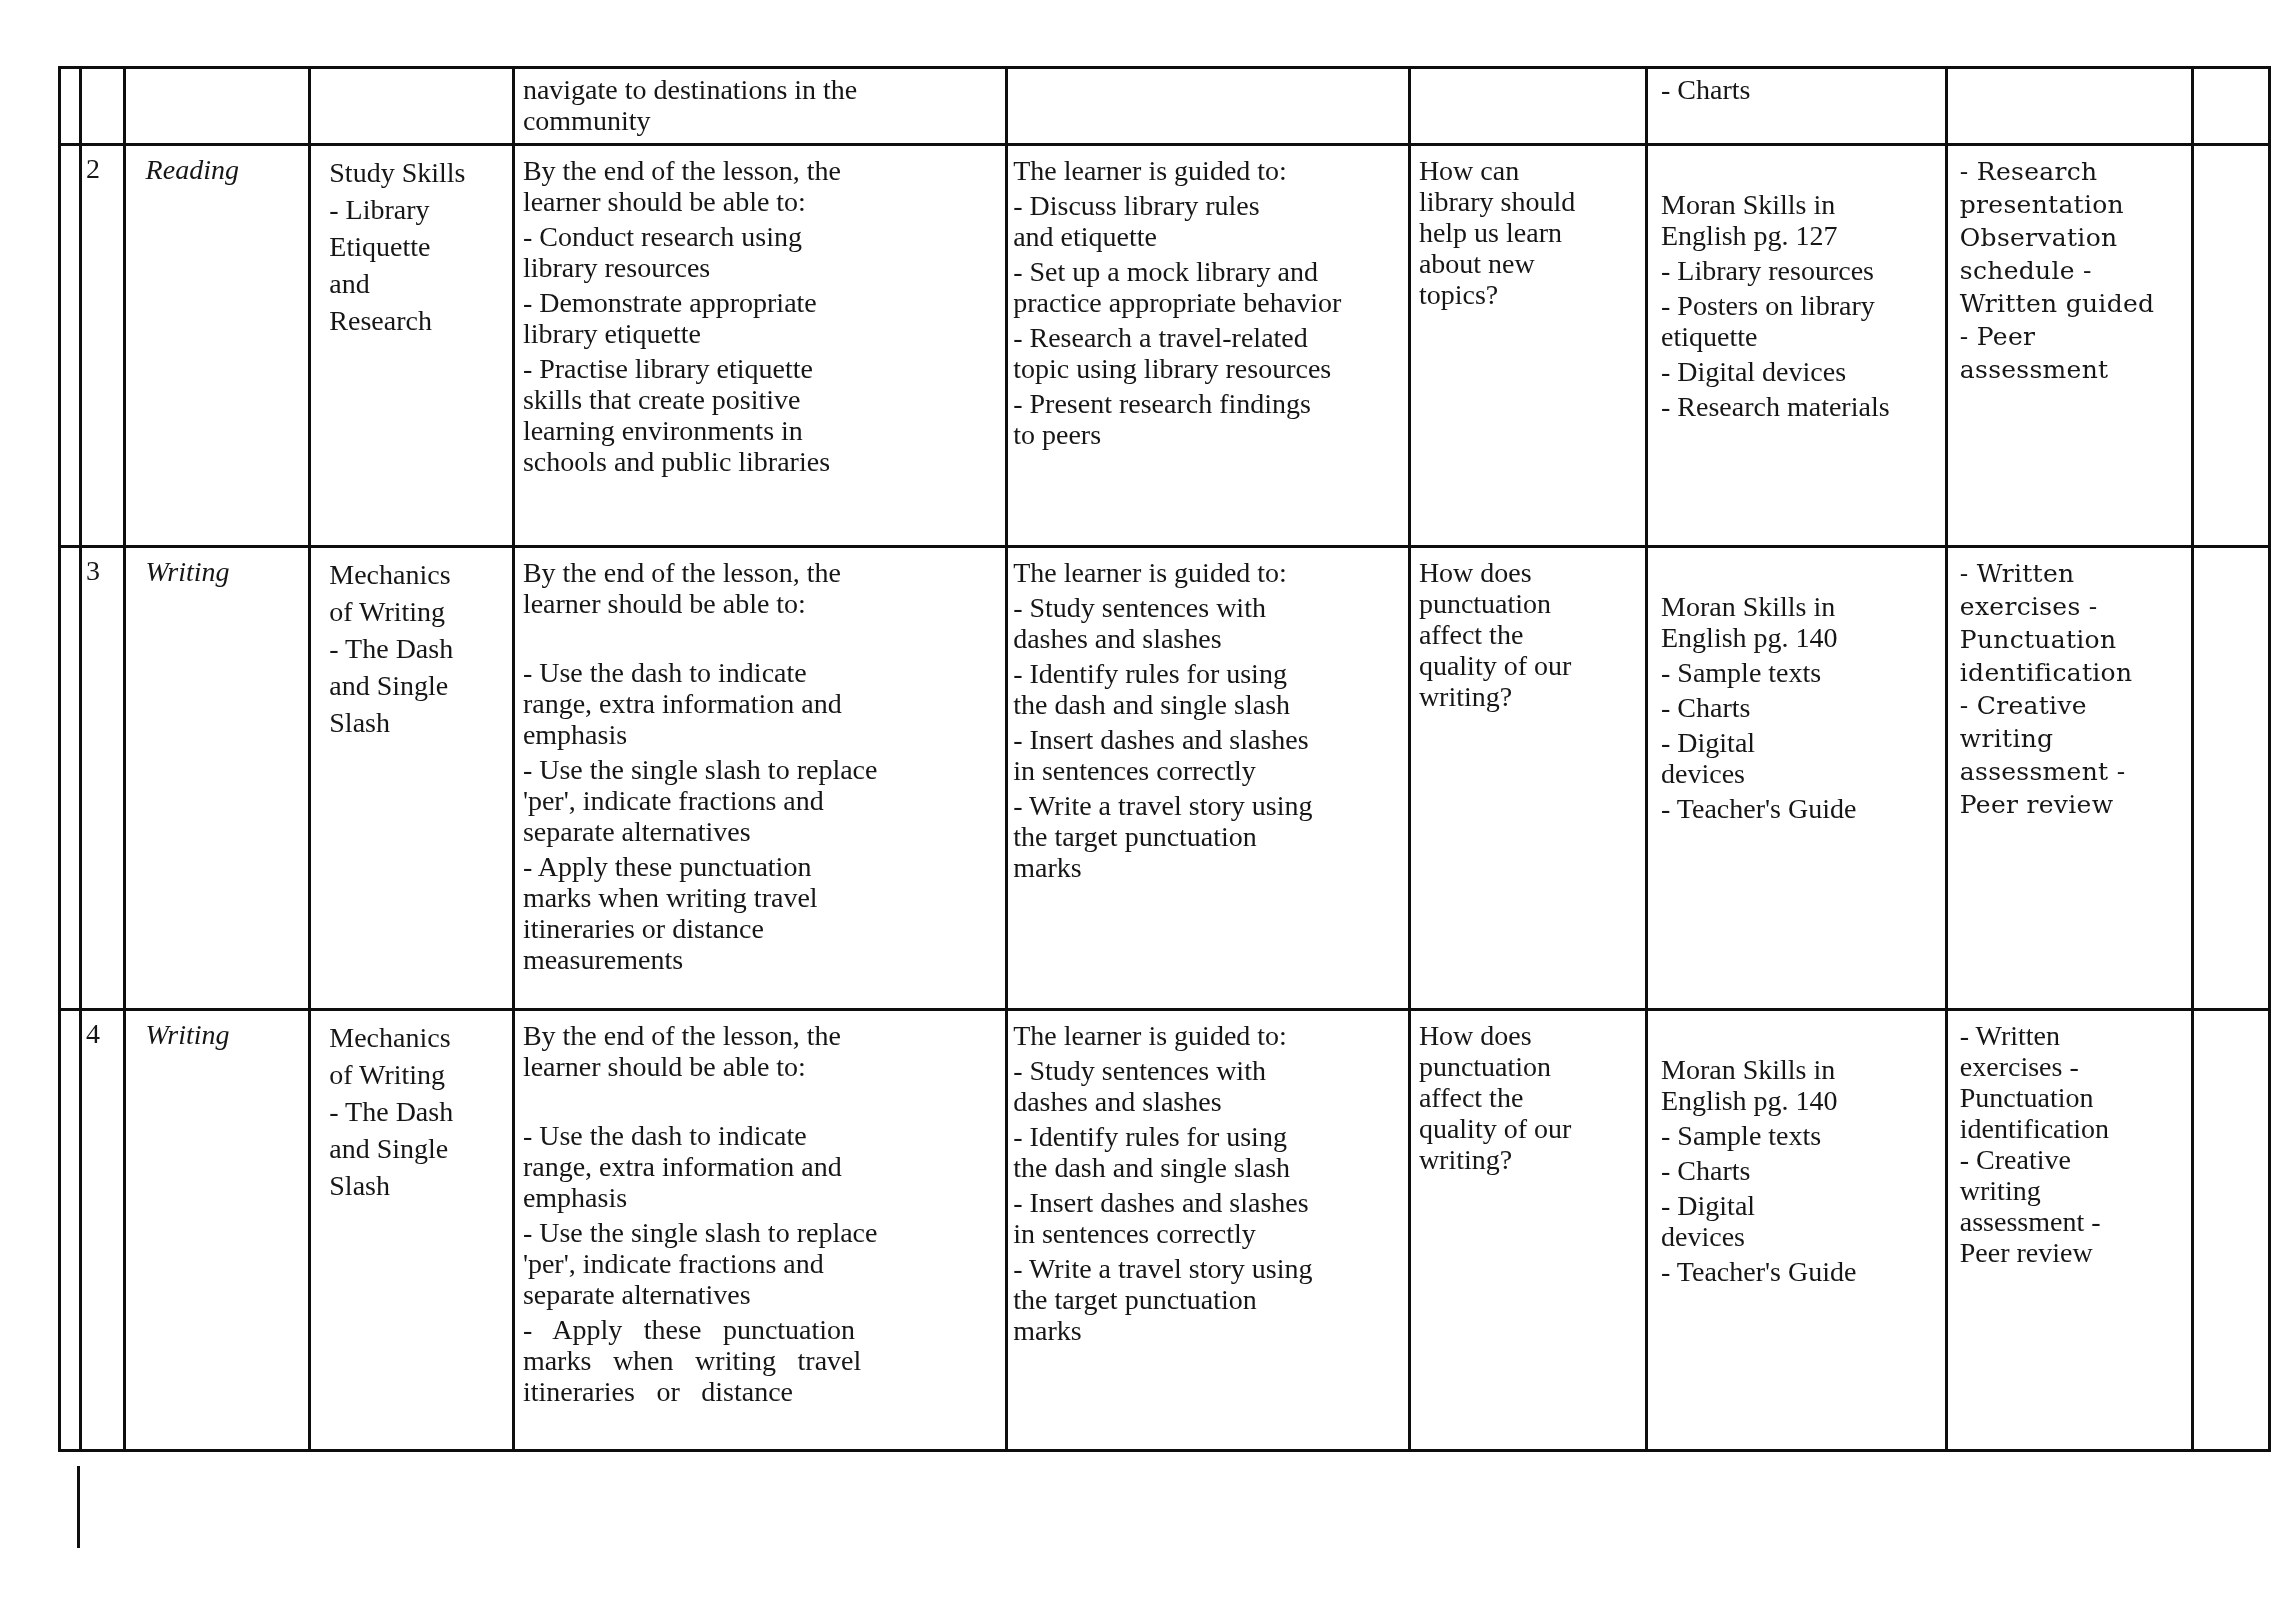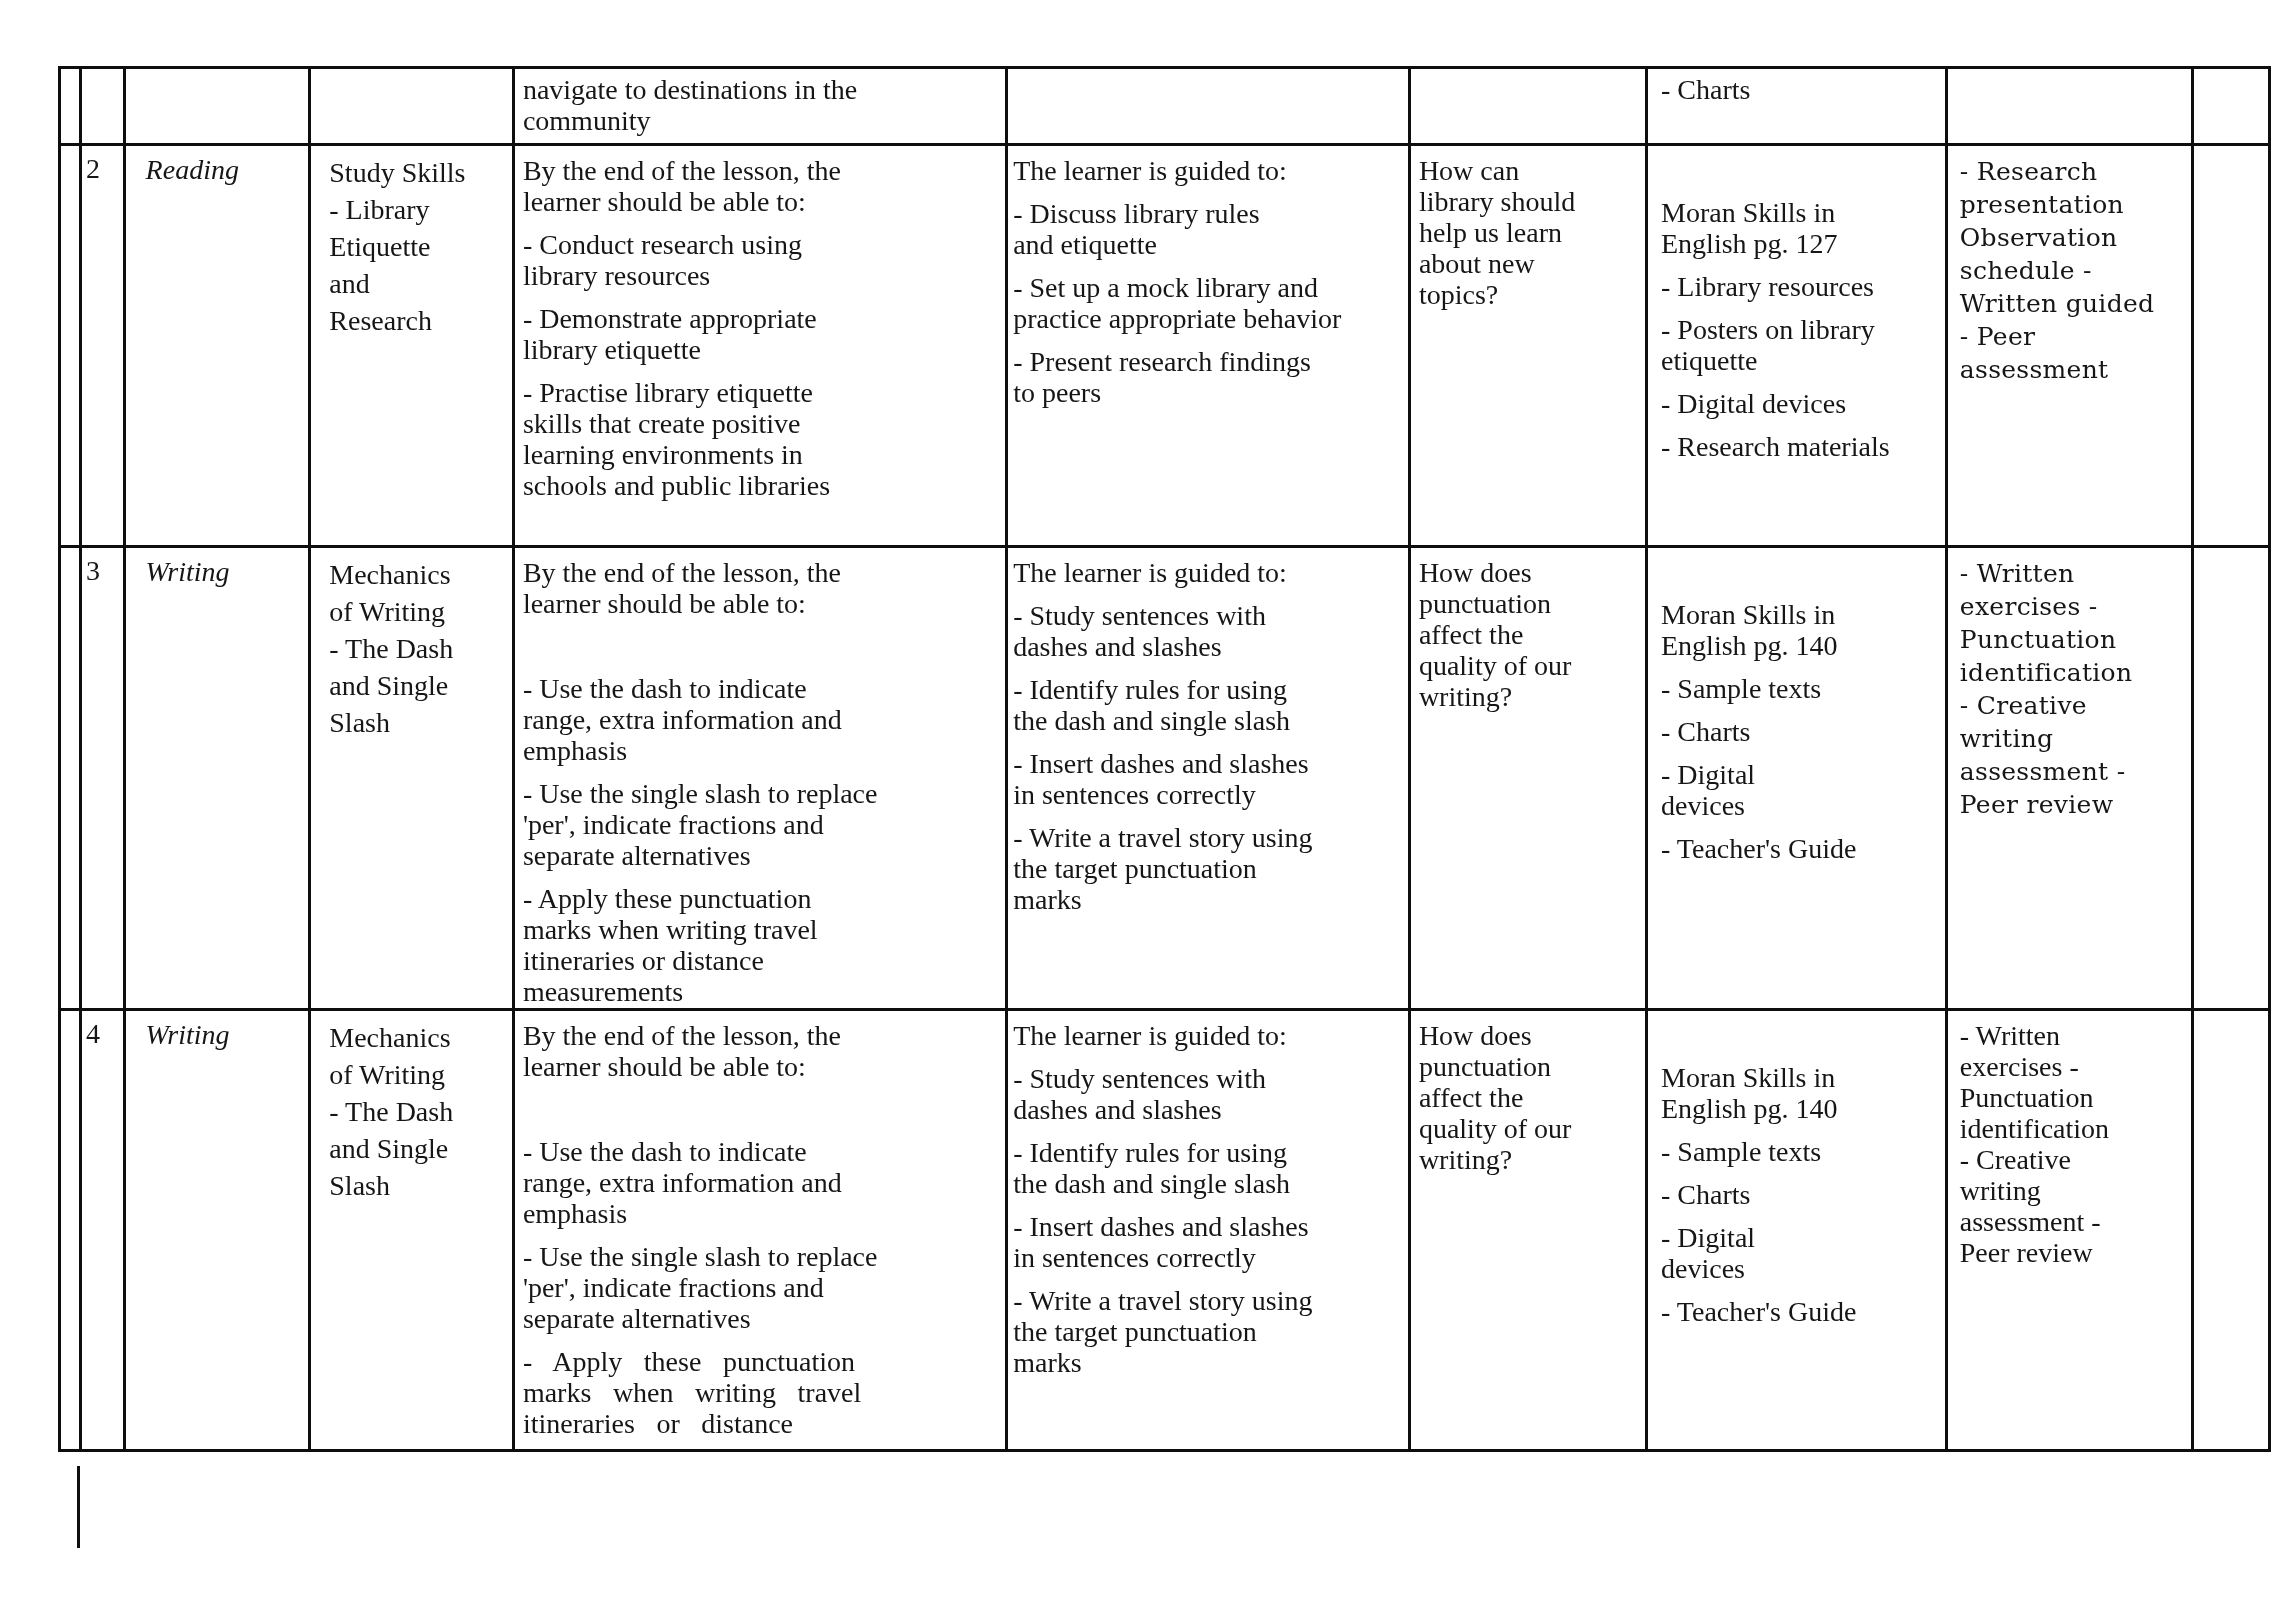--- a/index.html
+++ b/index.html
@@ -25,21 +25,21 @@
   .cell {
     box-sizing: border-box;
     border-right: 3.3px solid #0e0e0e;
     border-bottom: 3.3px solid #0e0e0e;
     overflow: hidden;
     font-size: 28px;
     line-height: 31px;
     padding: 9.2px 5.2px 0 6.5px;
   }
   .para { white-space: pre-line; margin: 0; }
-  .para + .para { margin-top: 12px; }
+  .para + .para { margin-top: 4px; }
   .para.blank { height: 30px; }
   .para.spread { word-spacing: 0.52em; }
   .col-num { padding: 6.5px 1.3px 0 3.9px; }
   .col-subject { padding: 7.9px 3.9px 0 19.6px; font-style: italic; }
   .col-topic { padding: 7.9px 3.9px 0 18.3px; line-height: 37px; }
   .col-outcomes { padding: 9.2px 6.5px 0 7.9px; }
   .col-experiences { padding: 9.2px 3.9px 0 5.2px; }
   .col-inquiry { padding: 9.2px 3.9px 0 7.9px; }
   .col-resources { padding: 9.2px 3.9px 0 13px; }
   .col-assessment { padding: 9.2px 3.9px 0 11.8px; }
@@ -104,20 +104,22 @@
 skills that create positive
 learning environments in
 schools and public libraries</p>
       </div>
       <div class="cell col-experiences row-1">
         <p class="para">The learner is guided to:</p>
         <p class="para">- Discuss library rules
 and etiquette</p>
         <p class="para">- Set up a mock library and
 practice appropriate behavior</p>
+        <p class="para">- Research a travel-related
+topic using library resources</p>
         <p class="para">- Present research findings
 to peers</p>
       </div>
       <div class="cell col-inquiry row-1">
         <p class="para">How can
 library should
 help us learn
 about new
 topics?</p>
       </div>

